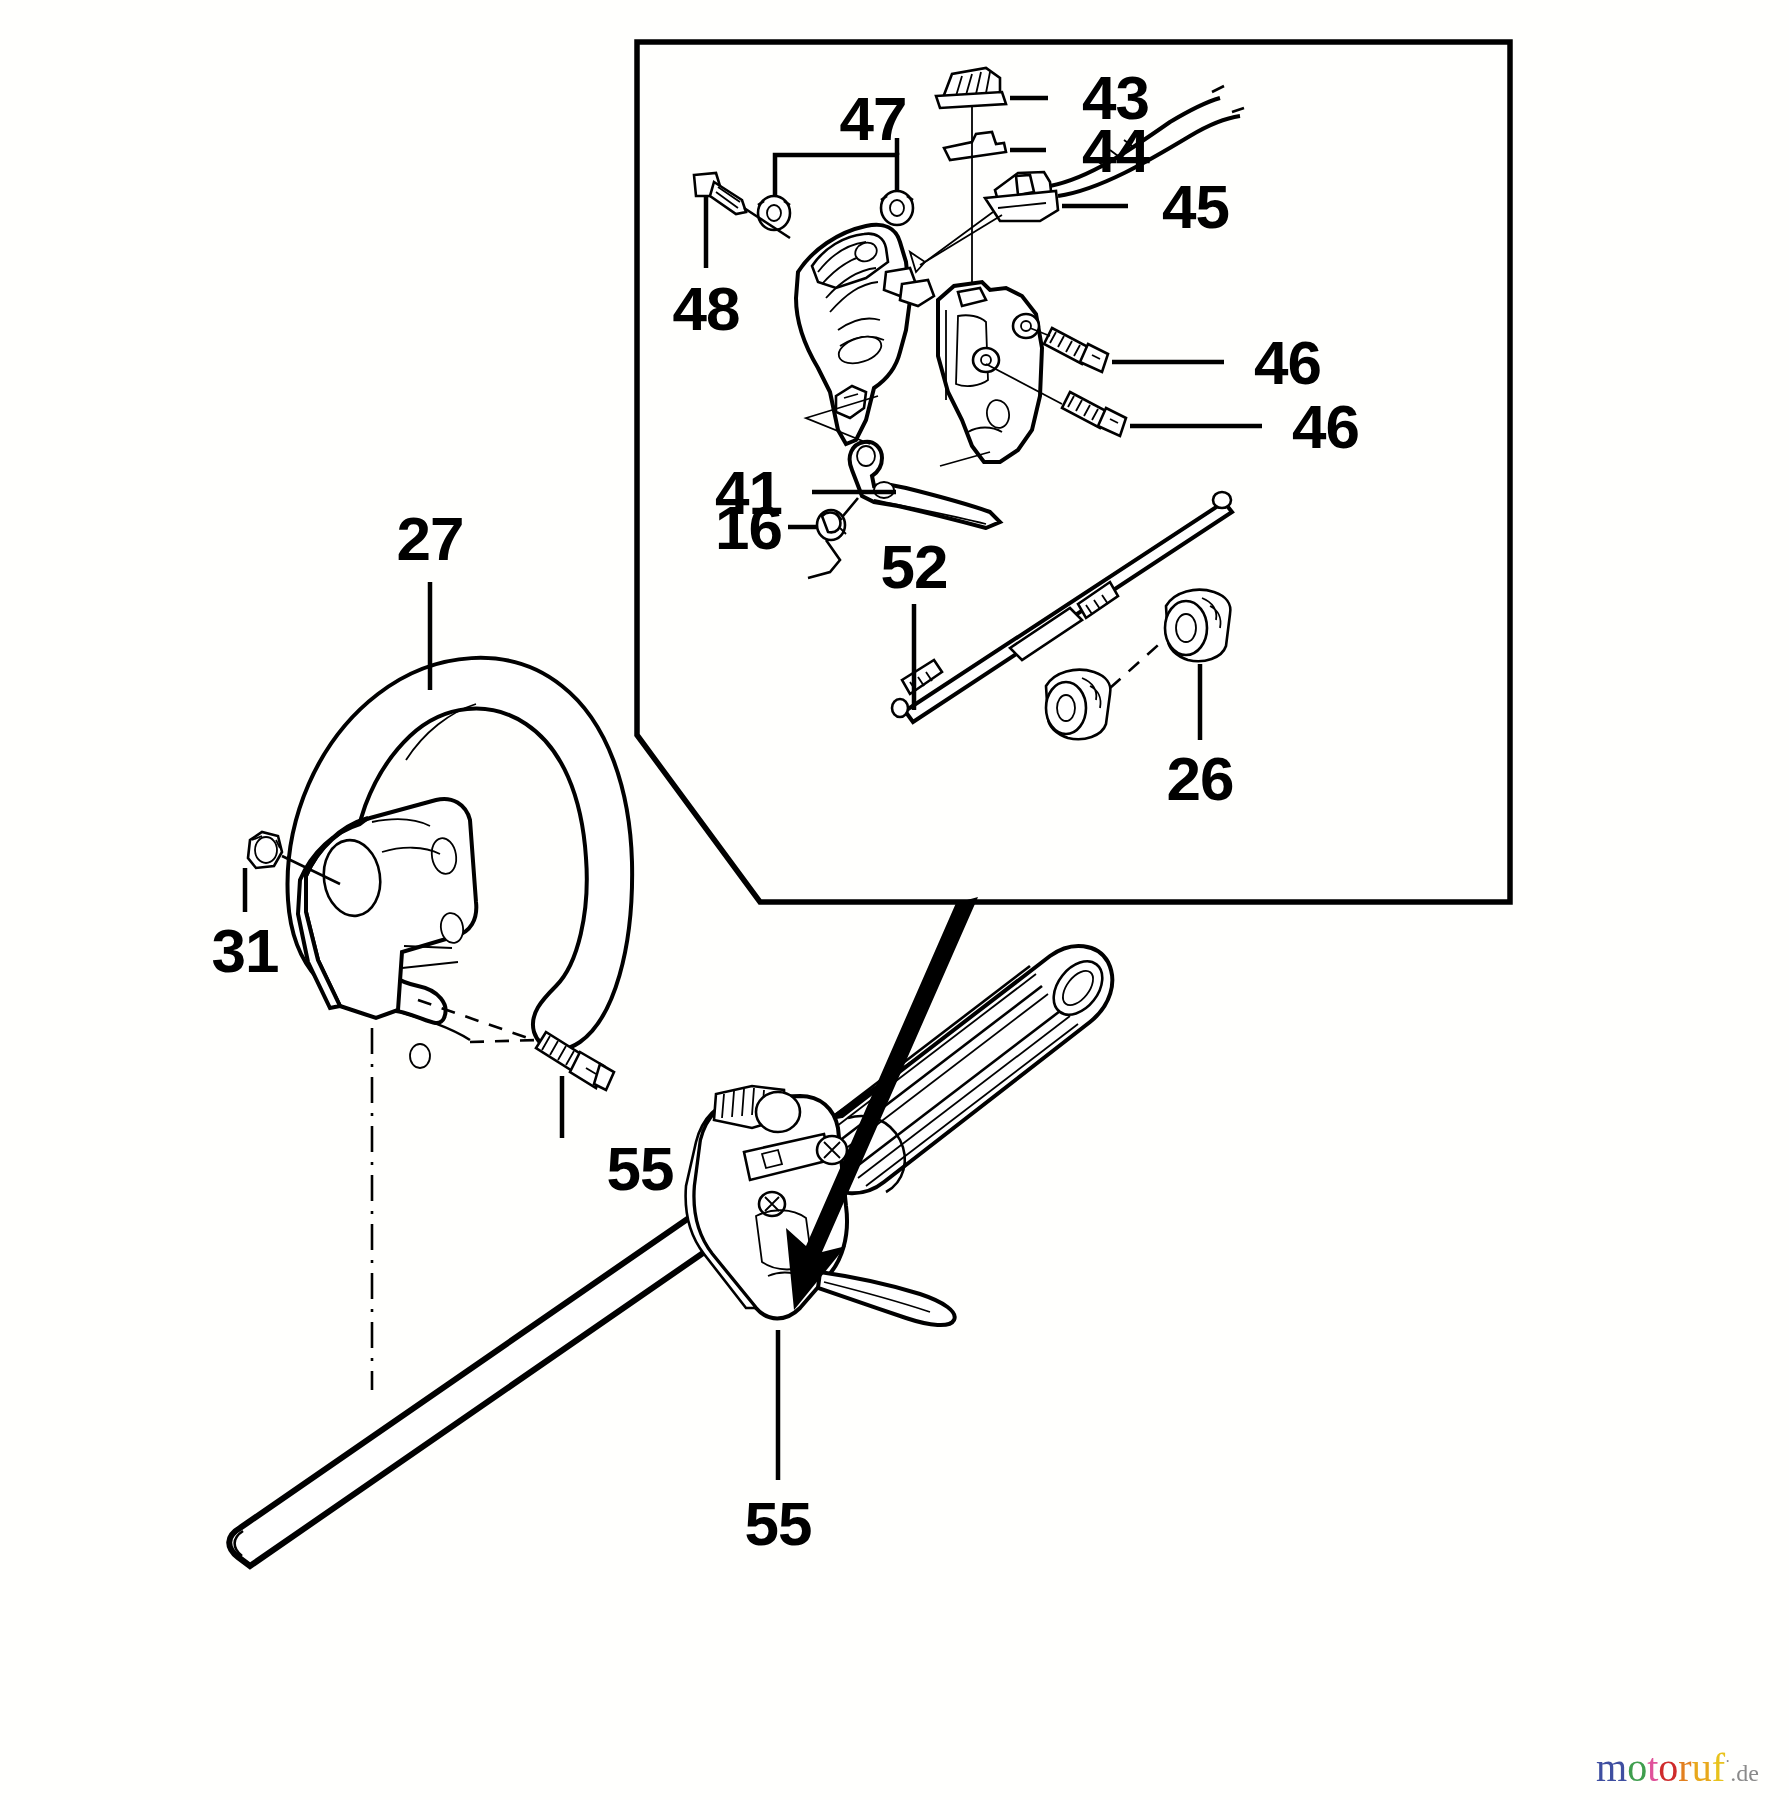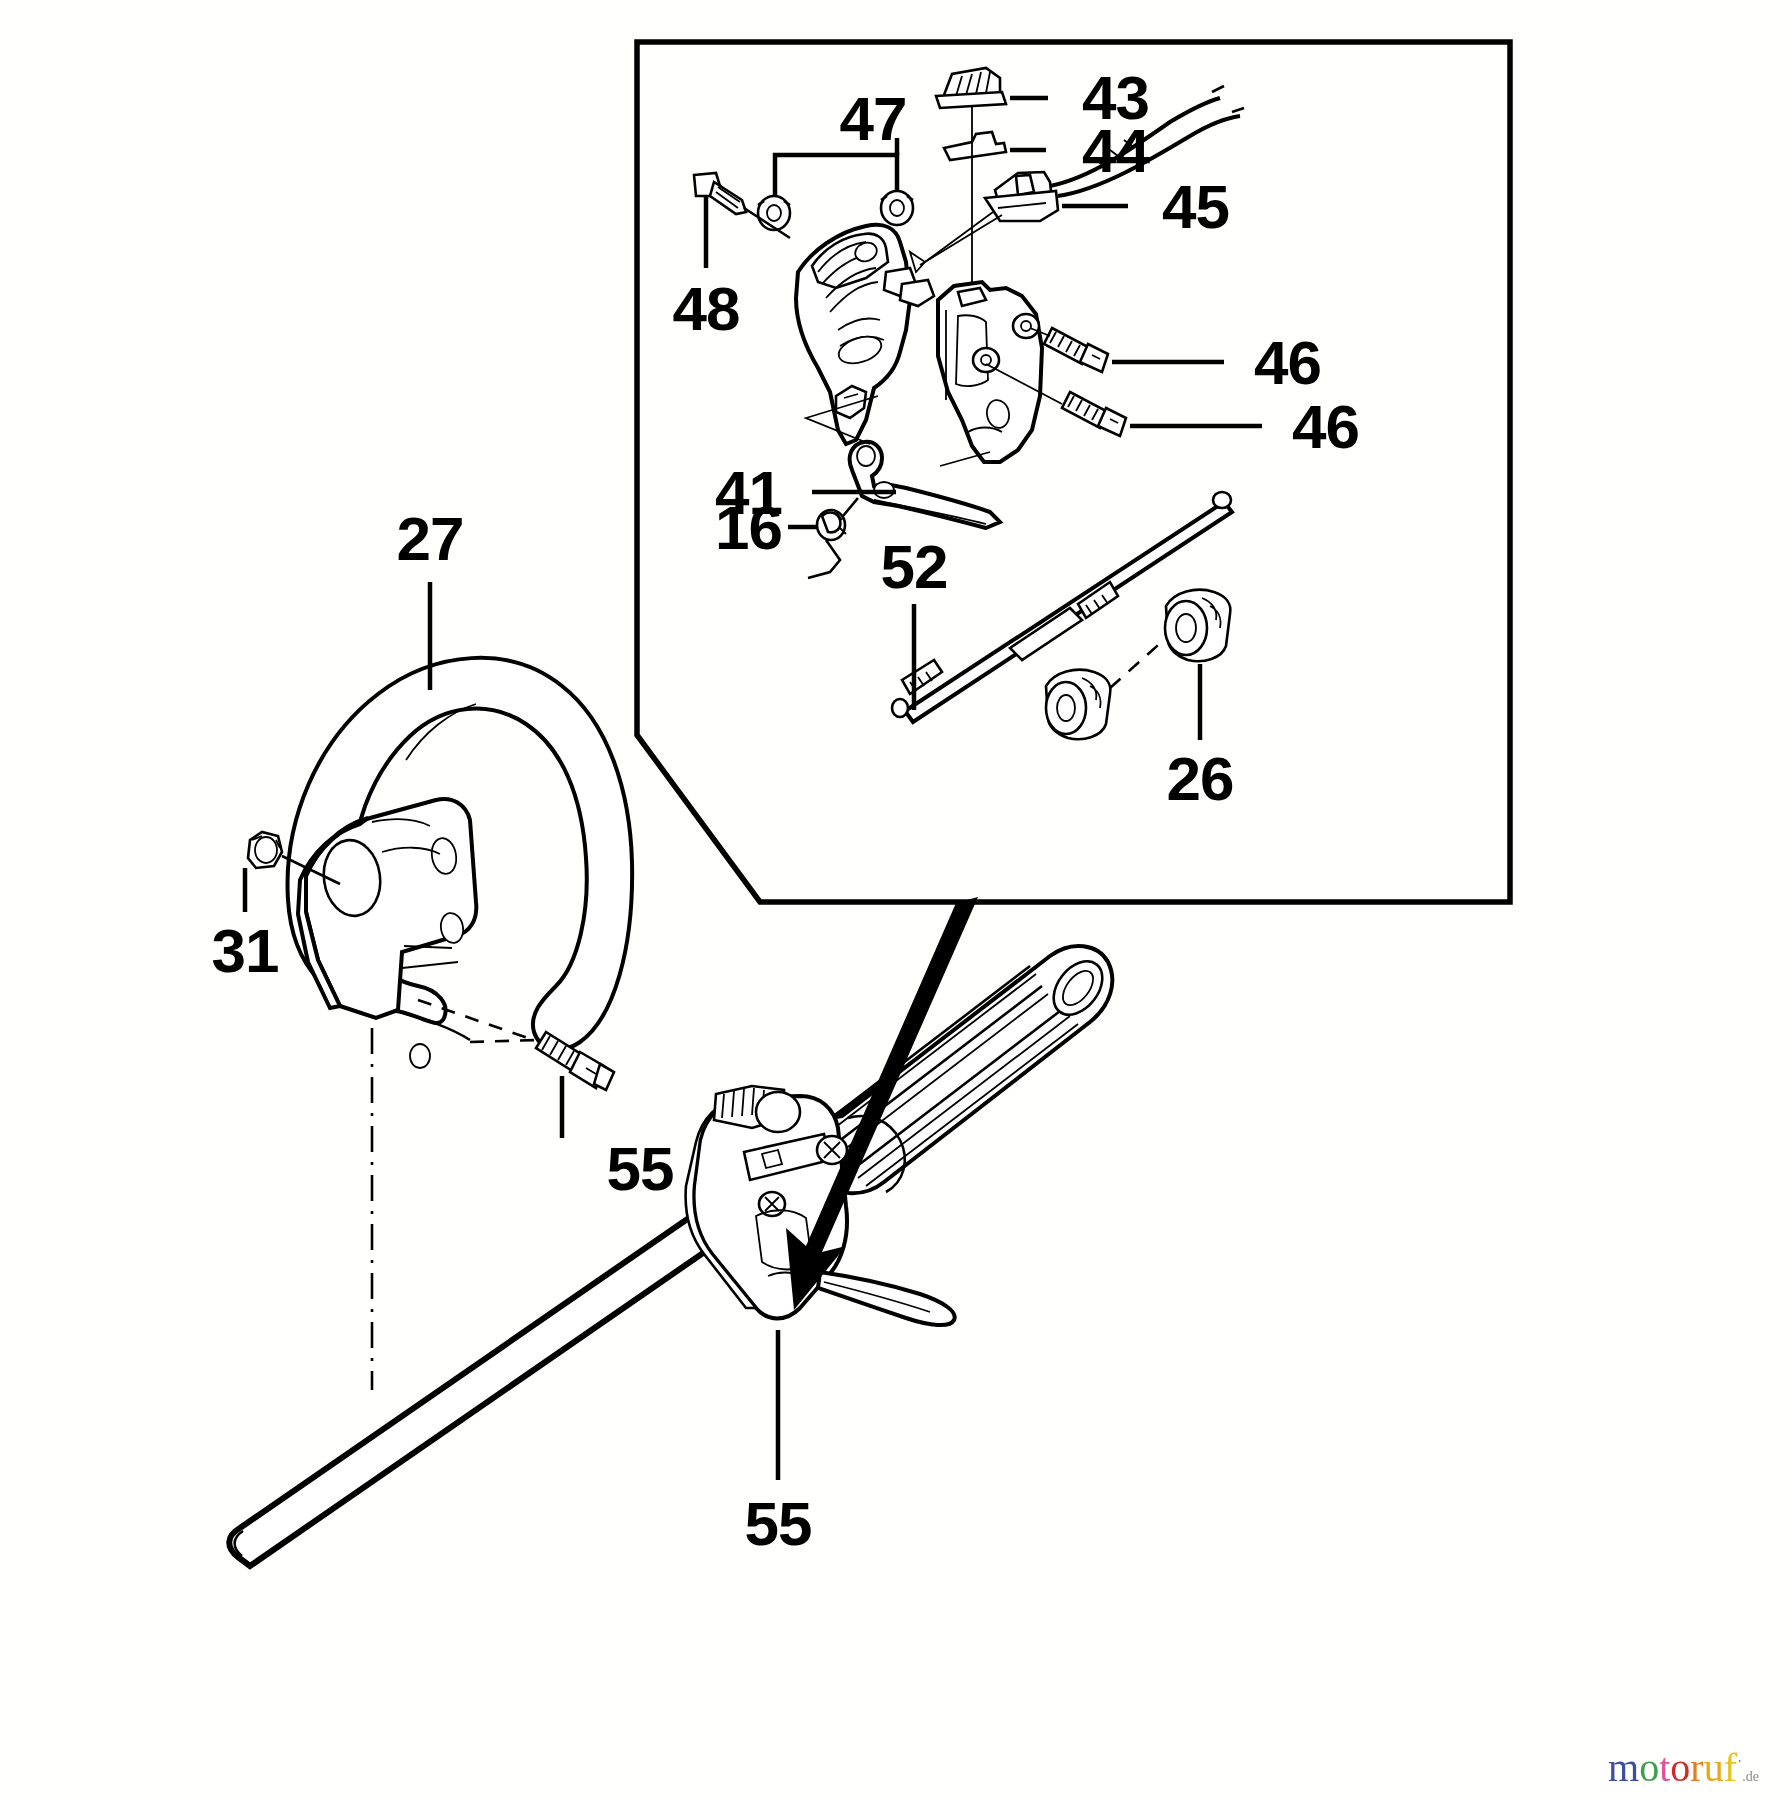--- a/index.html
+++ b/index.html
@@ -47,21 +47,21 @@
   .wm {
     position: absolute;
     right: 14px;
     bottom: 12px;
     font-family: "Liberation Serif", serif;
     font-size: 40px;
     letter-spacing: 0px;
     line-height: 1;
     user-select: none;
   }
-  .wm .d { font-size: 14px; color: #8a8a8a; }
+  .wm .d { font-size: 24px; color: #8a8a8a; }
   .wm .dot { font-size: 16px; vertical-align: super; }
 </style>
 </head>
 <body>
 
 <div id="diagram-root">
 
   <svg class="sheet" viewBox="0 0 1789 1800">
 
     <path id="inset-box-path" class="ln lw-box" d="M 722 42 L 1510 42 L 1510 902 L 760 902 L 637 735 L 637 42 Z" fill="none"></path>

